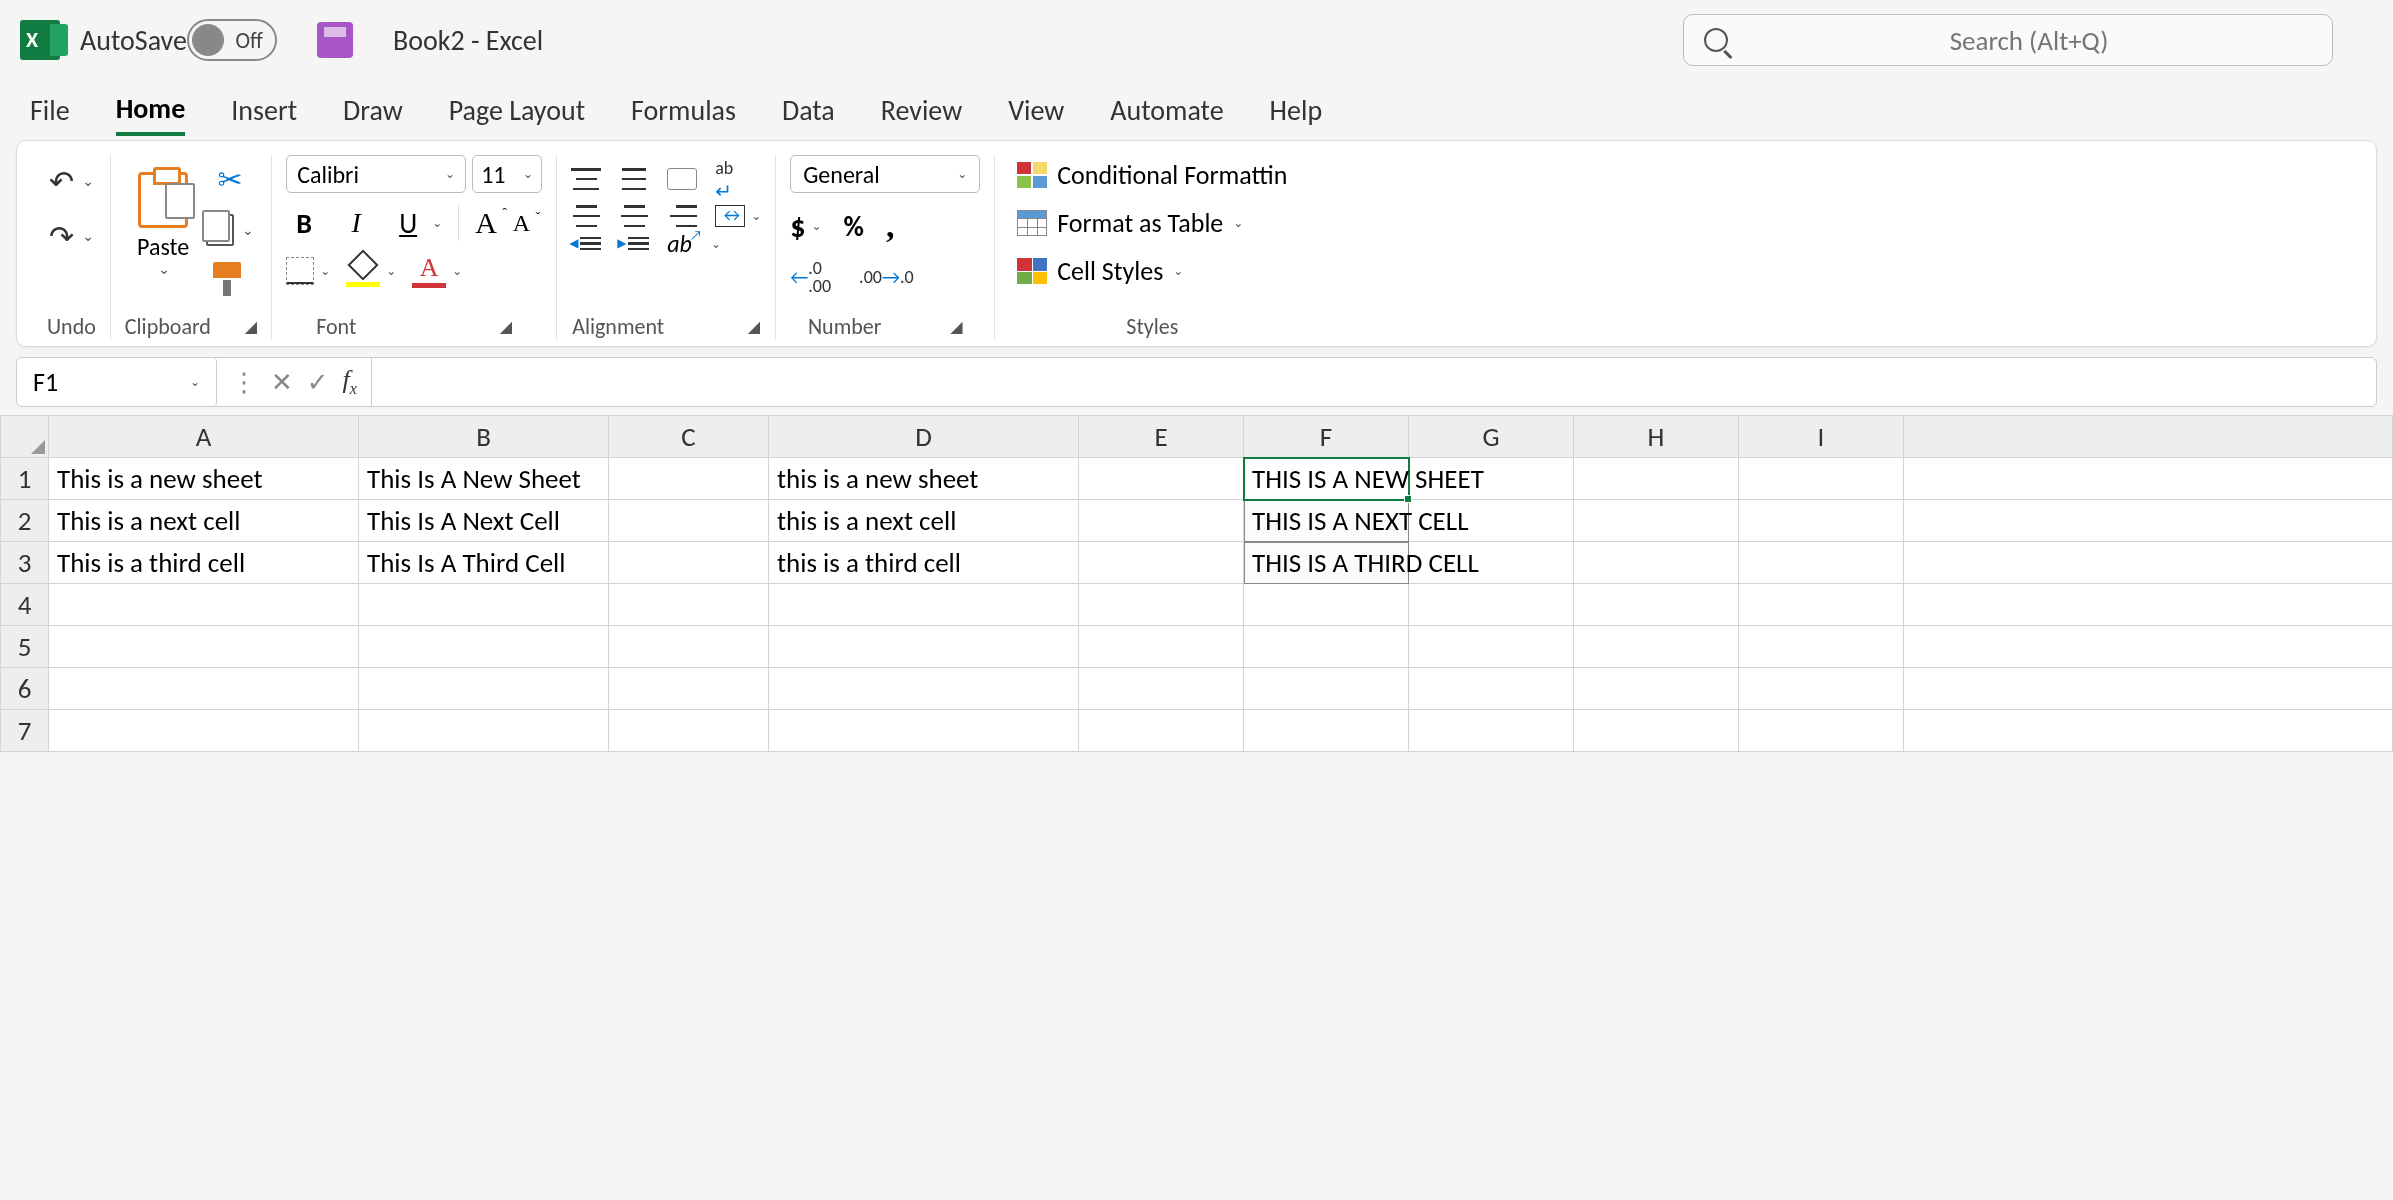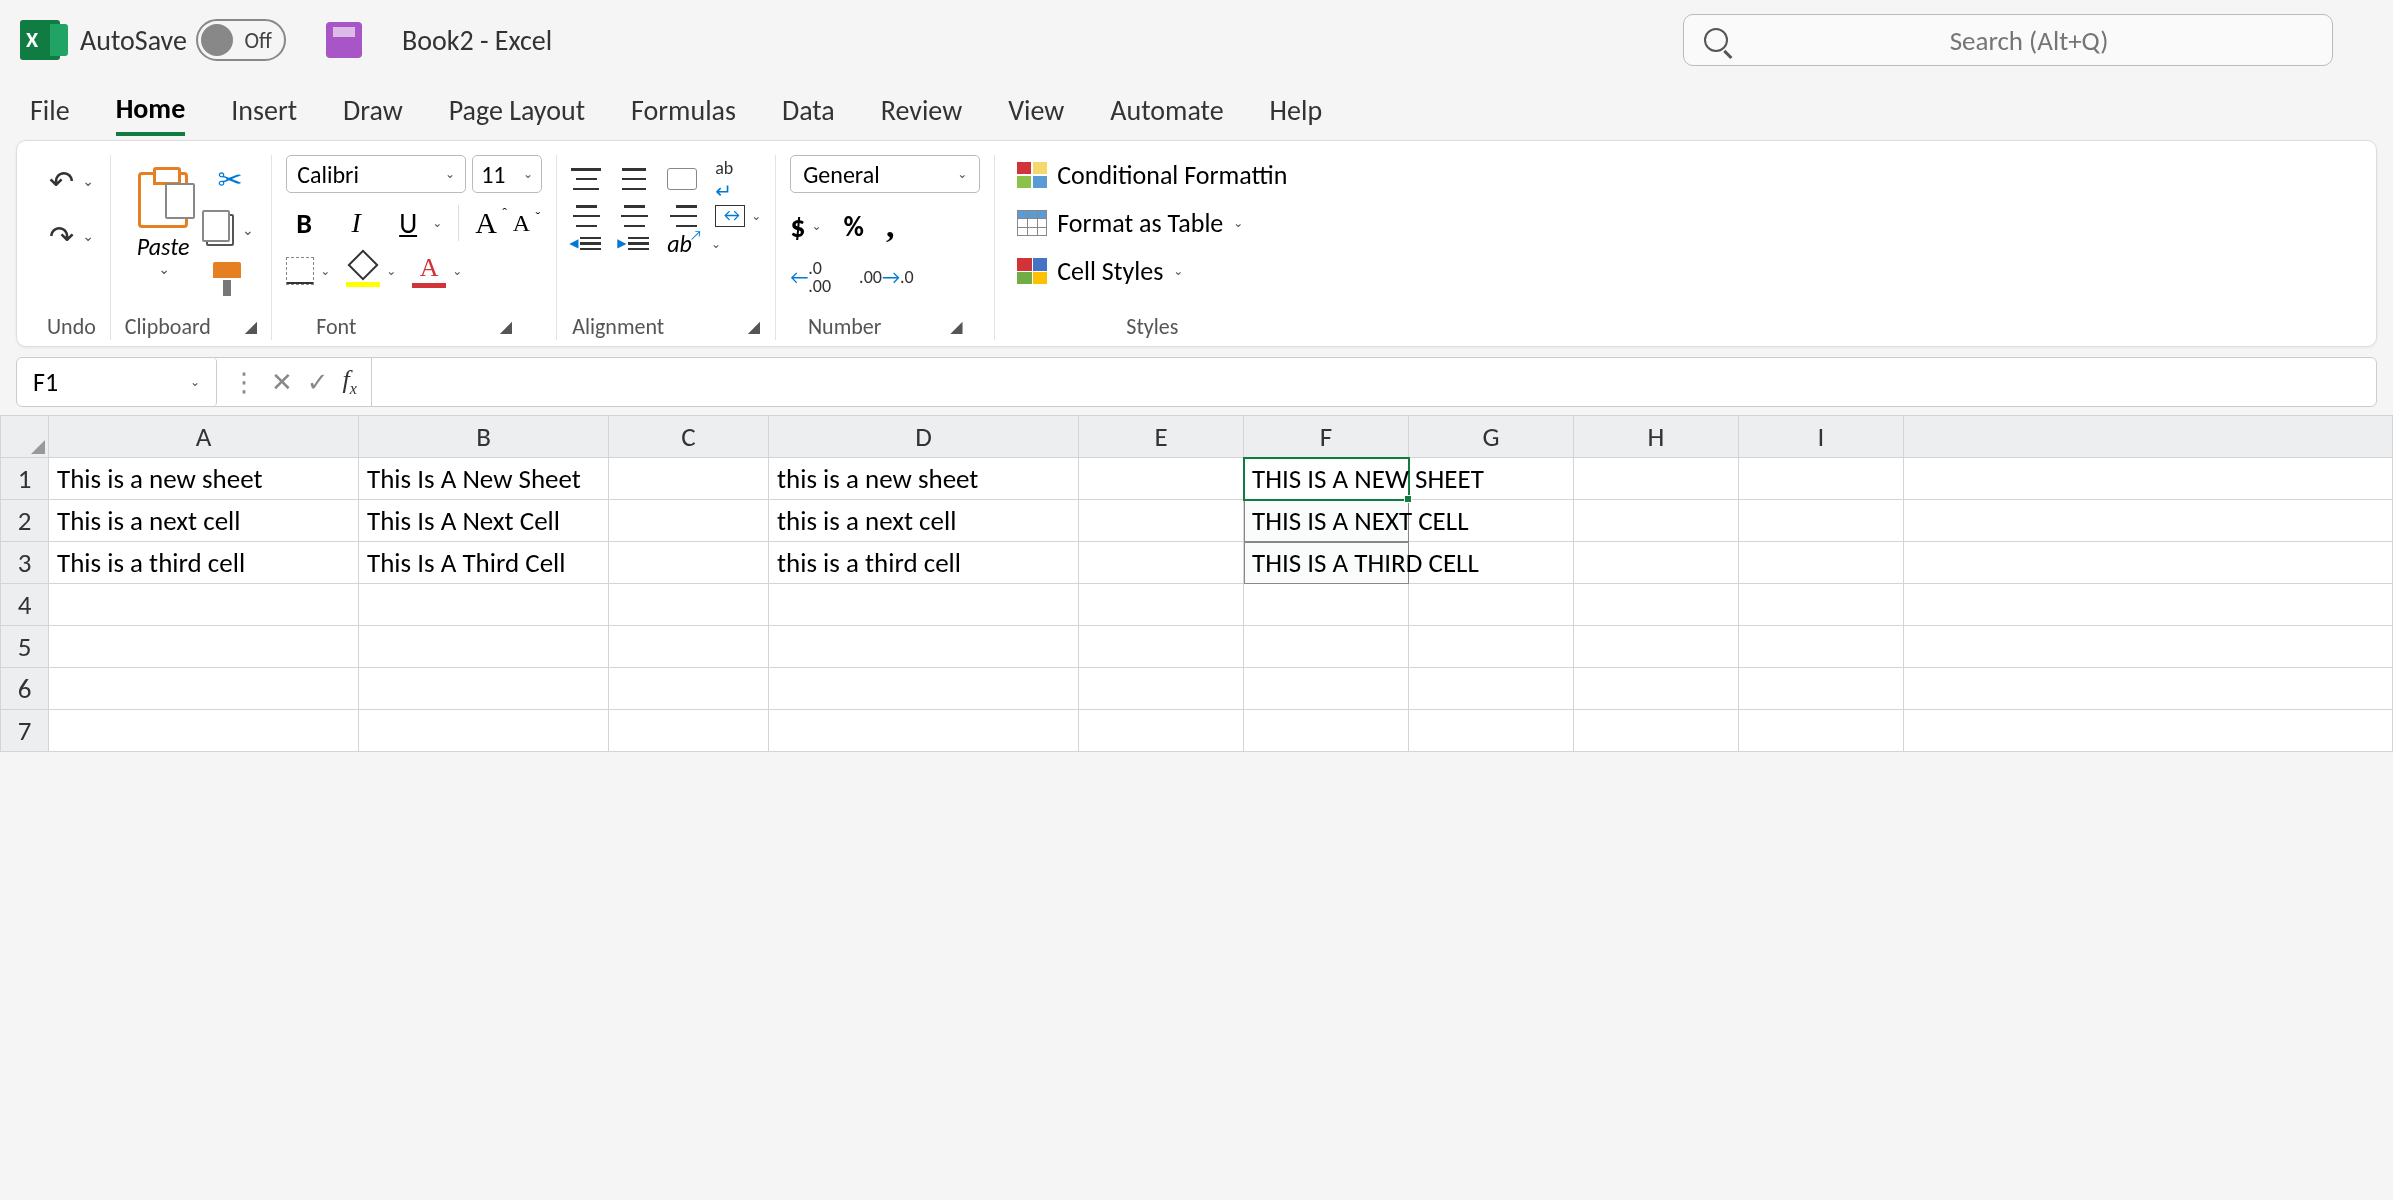--- a/index.html
+++ b/index.html
@@ -3,21 +3,21 @@
 <meta charset="utf-8">
 <style>
 * { box-sizing: border-box; margin: 0; padding: 0; }
 body { font-family: "Segoe UI", Calibri, sans-serif; background: #f5f5f5; overflow: hidden; width: 2393px; height: 1200px; }
 
 
 .titlebar { height: 80px; display: flex; align-items: center; padding: 0 20px; gap: 20px; }
 .excel-logo { width: 40px; height: 40px; background: #107c41; position: relative; border-radius: 3px; }
 .excel-logo::before { content: "X"; color: #fff; font-weight: bold; font-size: 22px; position: absolute; left: 6px; top: 6px; }
 .excel-logo::after { content: ""; position: absolute; right: -8px; top: 4px; width: 18px; height: 32px; background: #21a366; border-radius: 0 3px 3px 0; }
-.autosave-wrap { display: flex; align-items: center; gap: 9px; justify-content: flex-end; }
+.autosave-wrap { display: flex; align-items: center; gap: 0; justify-content: flex-end; }
 .autosave-label { font-size: 28px; color: #333; }
 .toggle { width: 90px; height: 42px; border: 2px solid #888; border-radius: 21px; display: flex; align-items: center; padding: 3px; position: relative; cursor: pointer; }
 .toggle-knob { width: 32px; height: 32px; background: #888; border-radius: 50%; }
 .toggle-text { position: absolute; right: 12px; font-size: 22px; color: #444; }
 .save-icon { width: 36px; height: 36px; background: #a855c7; border-radius: 4px; position: relative; margin-left: 20px; }
 .save-icon::before { content: ""; position: absolute; top: 5px; left: 7px; width: 22px; height: 10px; background: #fff; opacity: 0.6; }
 .doc-title { font-size: 28px; color: #333; margin-left: 20px; }
 
 .search-container { margin-left: auto; margin-right: 40px; width: 650px; height: 52px; border: 1.5px solid #bbb; border-radius: 10px; display: flex; align-items: center; padding: 0 20px; background: #fafafa; }
 .search-icon { width: 24px; height: 24px; border: 2.5px solid #555; border-radius: 50%; position: relative; margin-right: 18px; flex-shrink: 0; }
@@ -45,21 +45,21 @@
 .chev-sm { font-size: 12px; color: #555; }
 
 
 .undo-icon, .redo-icon { font-size: 30px; color: #333; }
 
 
 .paste-big { width: 70px; display: flex; flex-direction: column; align-items: center; justify-content: center; height: 140px; }
 .clipboard-icon { width: 50px; height: 56px; border: 3px solid #e67e22; border-radius: 4px; position: relative; background: #fff; }
 .clipboard-icon::before { content: ""; position: absolute; top: -8px; left: 12px; width: 22px; height: 12px; border: 3px solid #e67e22; border-radius: 3px 3px 0 0; background: #fff; }
 .clipboard-icon::after { content: ""; position: absolute; bottom: 6px; right: -10px; width: 26px; height: 32px; background: #fff; border: 2px solid #888; border-radius: 2px; }
-.paste-label { font-size: 24px; margin-top: 4px; font-style: italic; }
+.paste-label { font-size: 24px; margin-top: 4px; }
 .cut-icon { color: #0078d4; font-size: 30px; }
 .copy-icon { width: 28px; height: 32px; border: 2px solid #555; border-radius: 2px; position: relative; }
 .copy-icon::before { content: ""; position: absolute; top: -6px; left: -6px; width: 24px; height: 28px; border: 2px solid #888; border-radius: 2px; background: #fff; }
 .fmtpaint { width: 34px; height: 28px; position: relative; }
 .fmtpaint::before { content: ""; position: absolute; width: 28px; height: 16px; background: #e67e22; border-radius: 2px 2px 0 0; top: 0; }
 .fmtpaint::after { content: ""; position: absolute; width: 8px; height: 16px; background: #777; bottom: -6px; left: 10px; }
 
 
 .font-name { width: 180px; height: 38px; border: 1.5px solid #bbb; border-radius: 5px; display: flex; align-items: center; padding: 0 10px; font-size: 24px; justify-content: space-between; }
 .font-size { width: 70px; height: 38px; border: 1.5px solid #bbb; border-radius: 5px; display: flex; align-items: center; padding: 0 8px; font-size: 24px; justify-content: space-between; }

